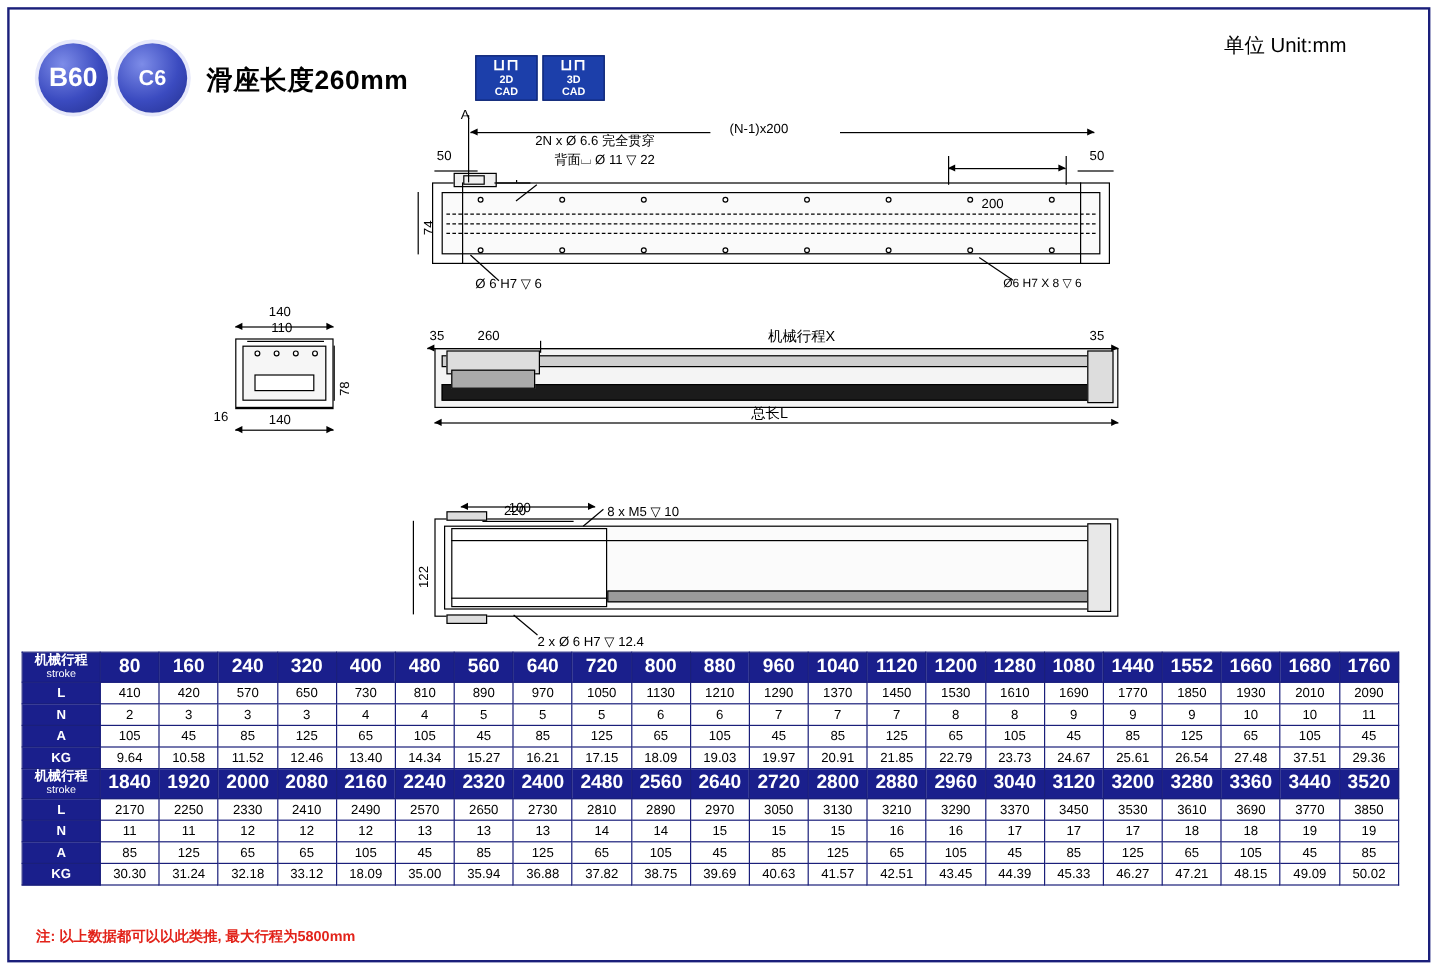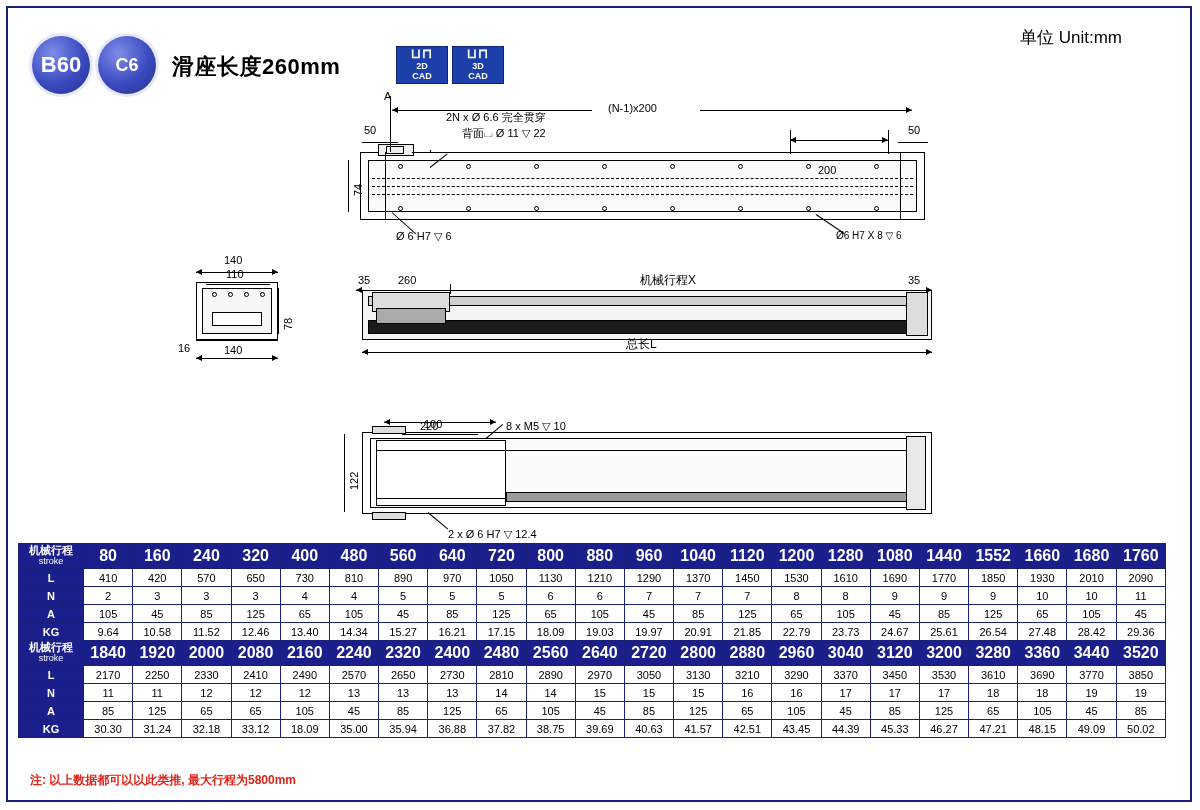--- a/index.html
+++ b/index.html
@@ -359,21 +359,21 @@
       <td>19.03</td>
       <td>19.97</td>
       <td>20.91</td>
       <td>21.85</td>
       <td>22.79</td>
       <td>23.73</td>
       <td>24.67</td>
       <td>25.61</td>
       <td>26.54</td>
       <td>27.48</td>
-      <td>28.42</td>
+      <td>37.51</td>
       <td>29.36</td>
     </tr>
 
     <tr>
       <td class="hdr-lab">
         <div>机械行程</div>
         <div style="font-size:9px;font-weight:normal;">stroke</div>
       </td>
       <td class="hdr">1840</td>
       <td class="hdr">1920</td>

